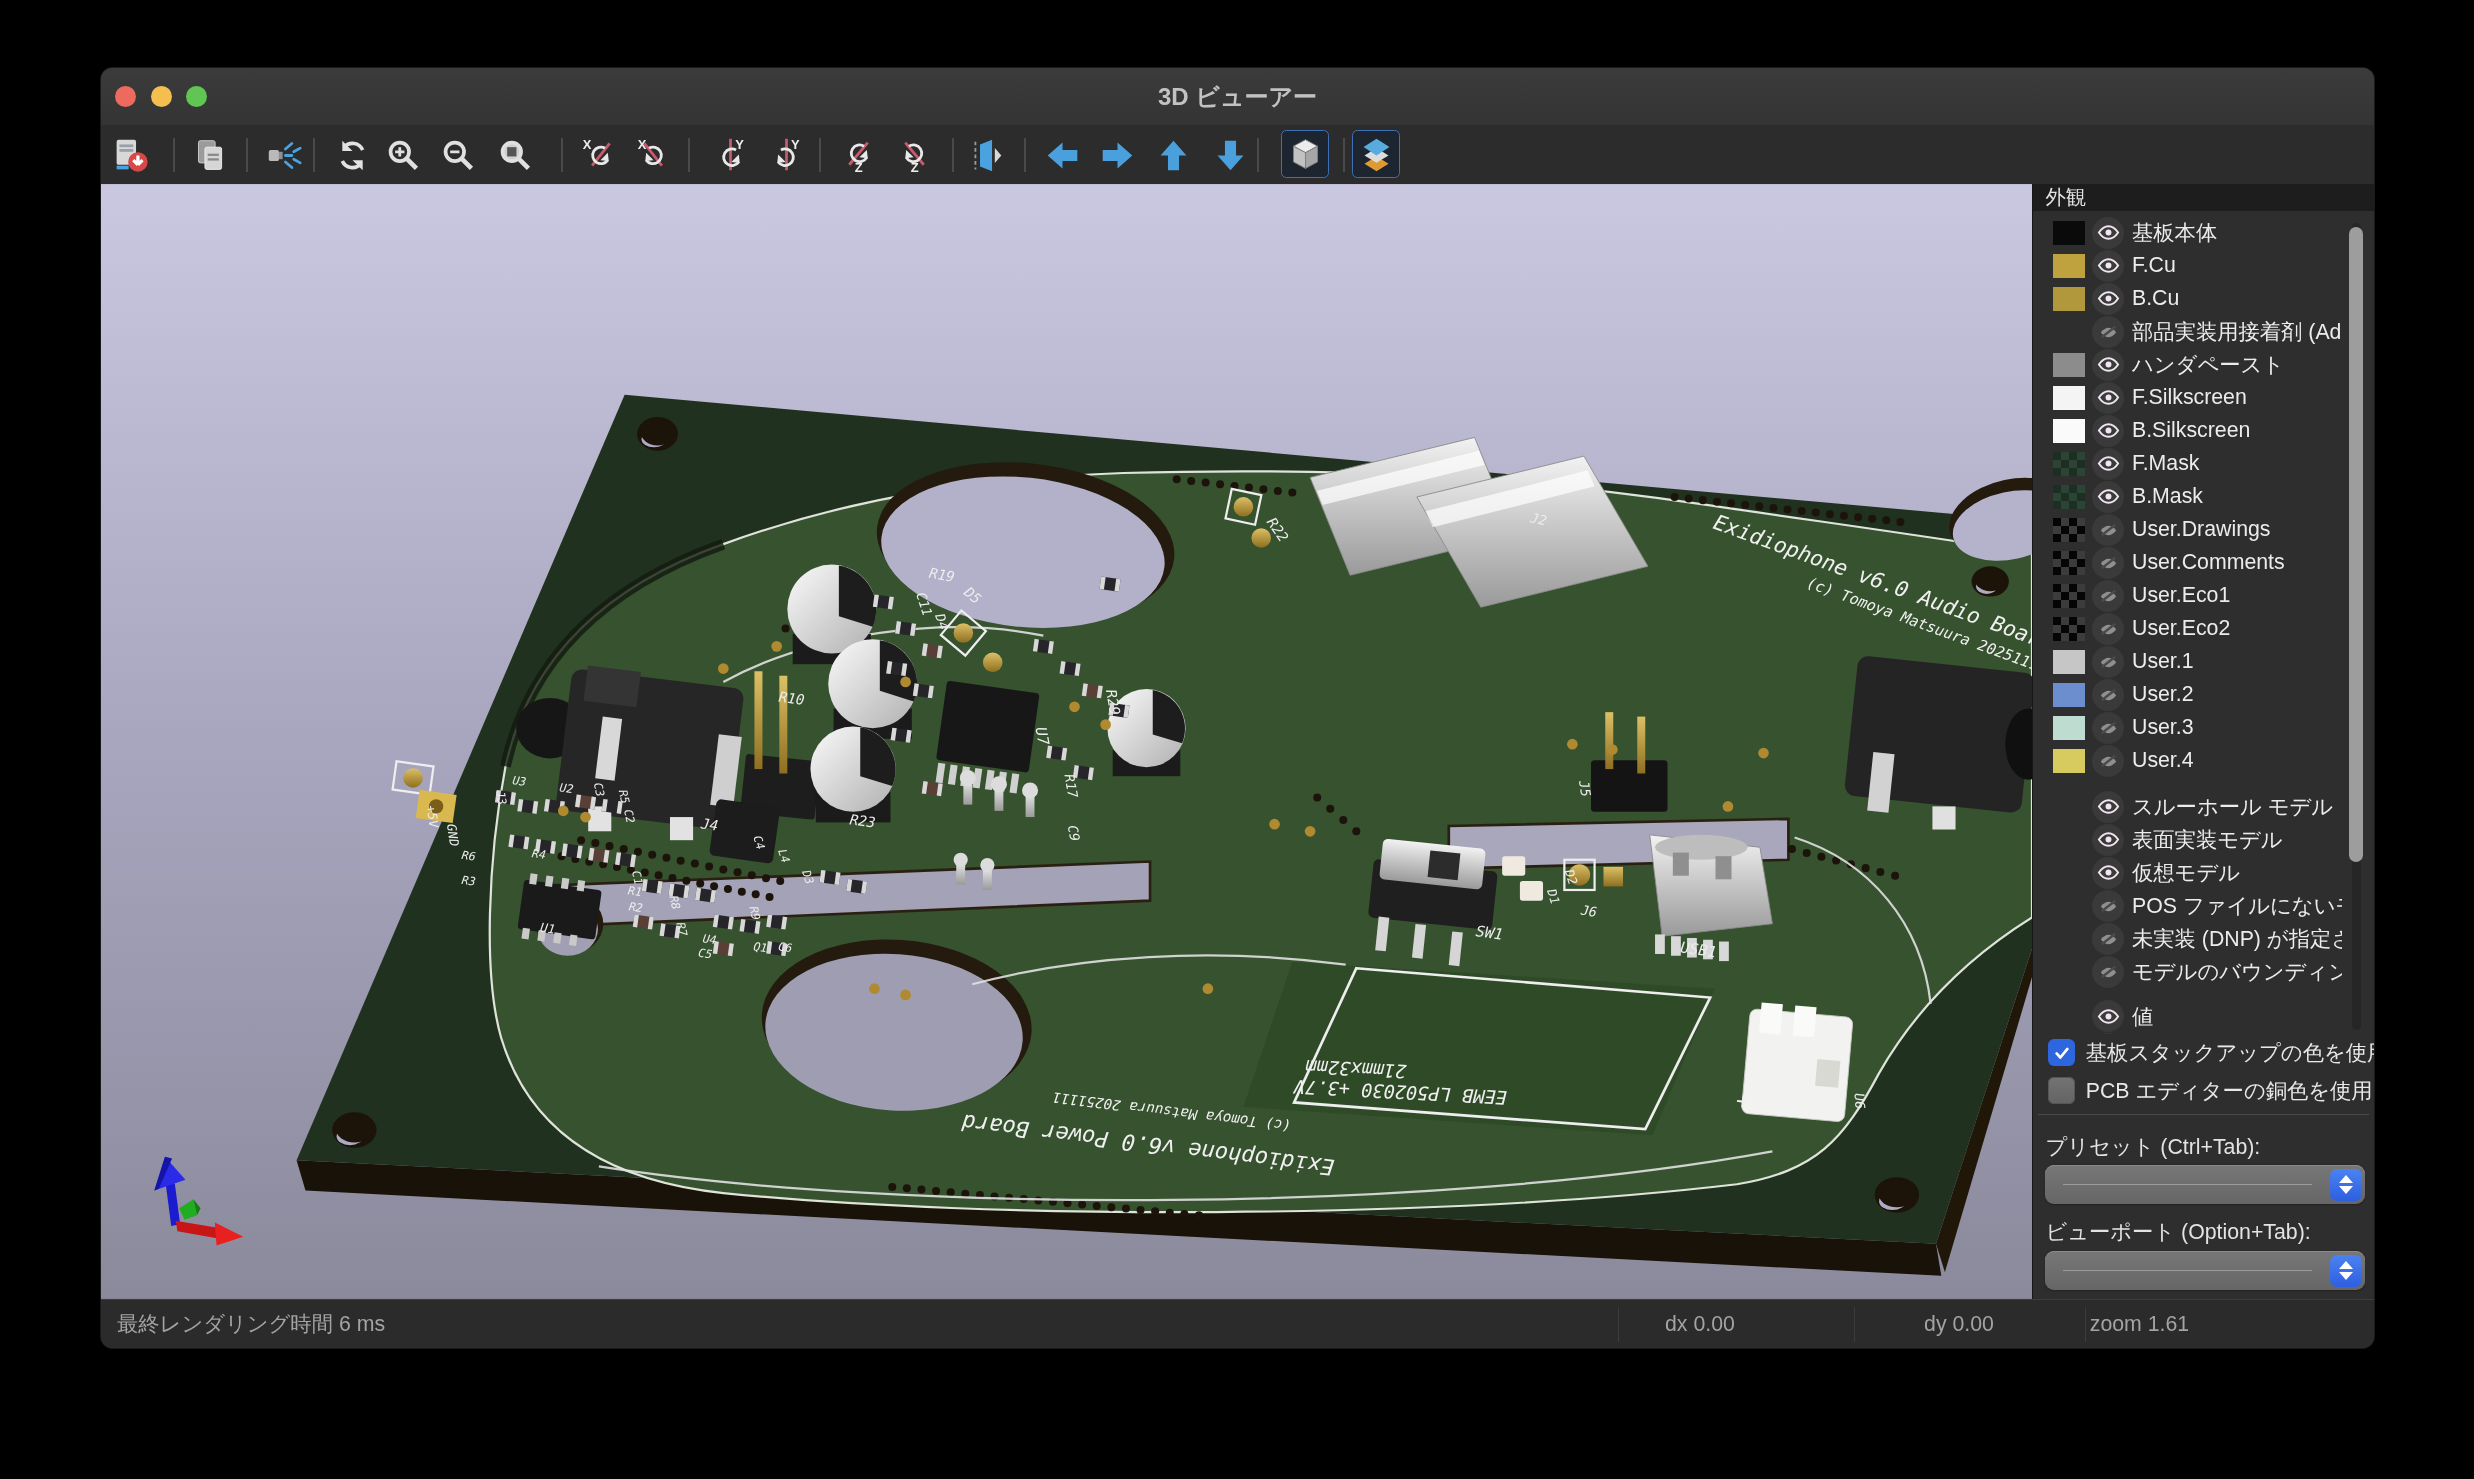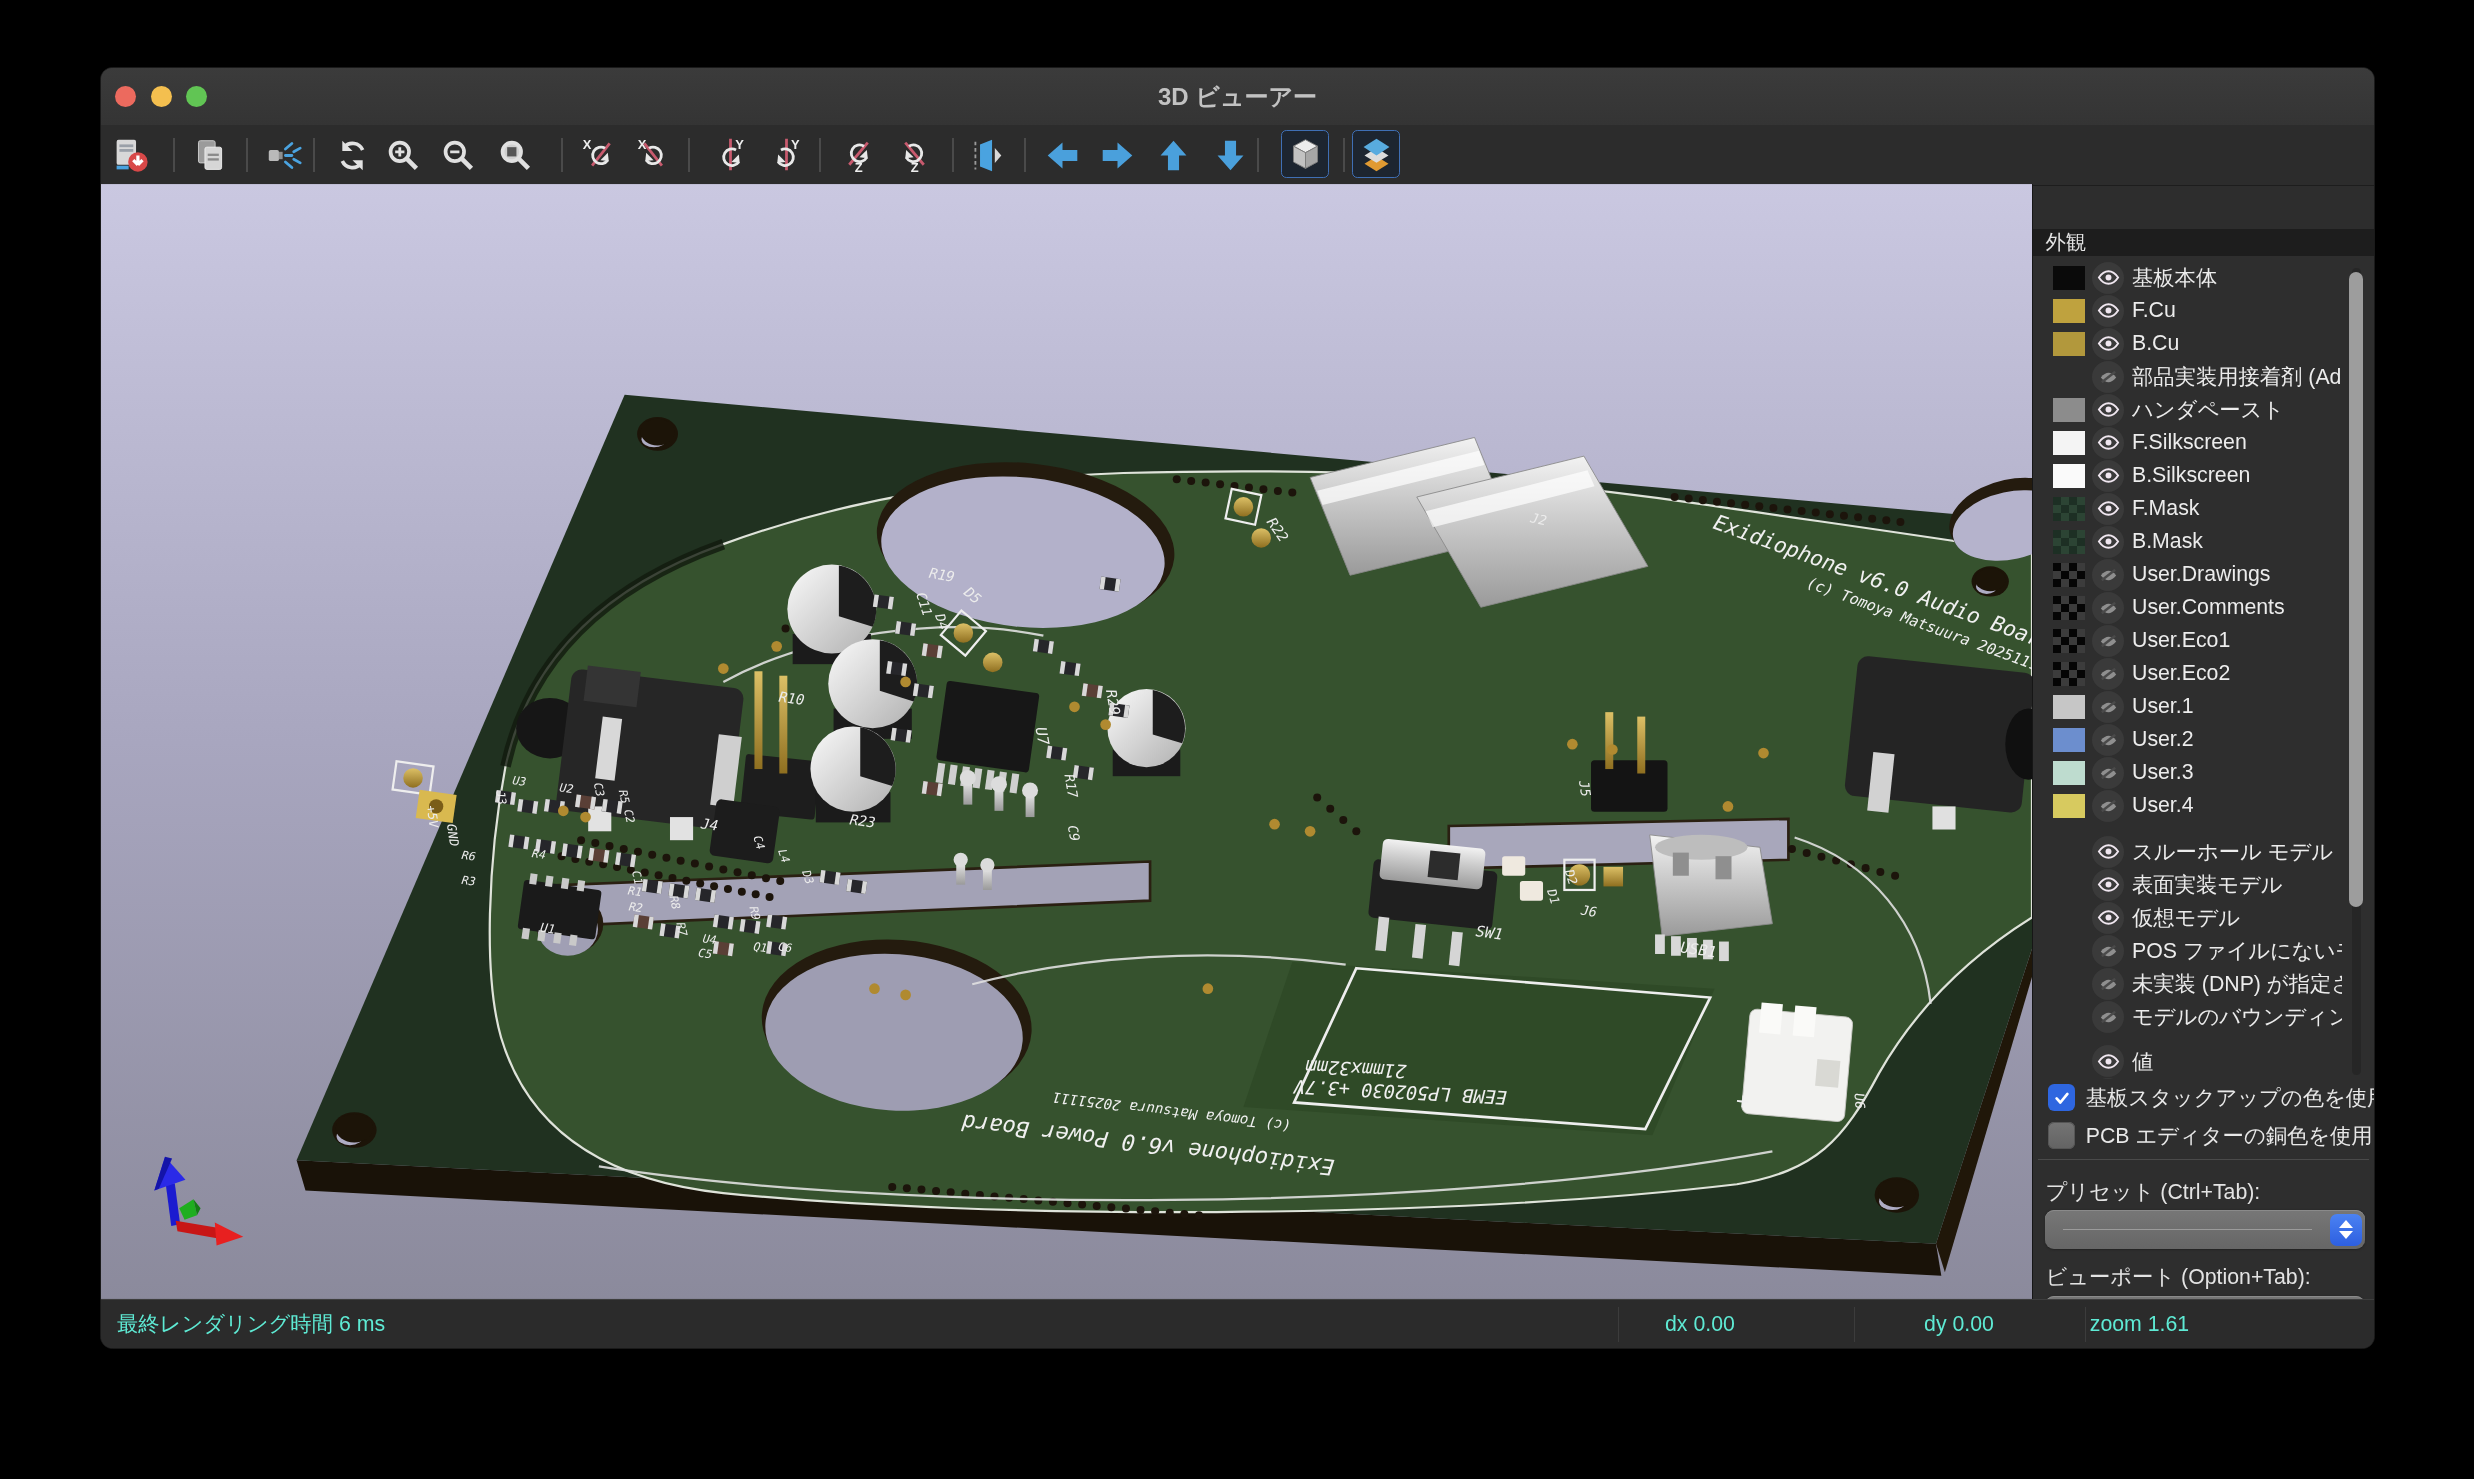--- a/index.html
+++ b/index.html
@@ -17,21 +17,21 @@
   .toolbar{position:absolute;left:0;top:57px;right:0;height:60px;background:#2c2c2c;border-bottom:0.9px solid #1d1d1d;}
   .tbtn{position:absolute;top:5.3px;width:50px;height:50px;border-radius:5.3px;display:flex;align-items:center;justify-content:center;cursor:default;}
   .tbtn svg{width:37px;height:37px;}
   .tbtn.active{background:#1d2530;border:1.8px solid #3f6fb5;width:46px;height:46px;}
   .tsep{position:absolute;top:13.3px;width:1.8px;height:34px;background:#4a4a4a;}
   
   .main{position:absolute;left:0;top:116px;right:0;height:1115px;display:flex;}
   .viewport{position:relative;width:1931px;height:1115px;overflow:hidden;border-right:1.8px solid #161616;}
   .viewport svg{display:block;}
   
-  .sidebar{position:relative;flex:1;background:#2e2e2e;overflow:hidden;margin-top:45px;}
+  .sidebar{position:relative;flex:1;background:#2e2e2e;overflow:hidden;}
   .sb-header{position:absolute;left:0;top:0;right:0;height:27px;background:#1d1d1d;color:#e3e3e3;
     font-size:20.4px;line-height:27px;padding-left:12.4px;}
   .layer-list{position:absolute;left:0;top:32px;width:100%;height:818px;overflow:hidden;}
   .lrow{position:relative;height:33px;display:flex;align-items:center;}
   .lgap15{height:13.3px;} .lgap13{height:11.6px;}
   .swatch{position:absolute;left:19.6px;width:32px;height:24px;}
   .checker-green{background:repeating-conic-gradient(#2c4434 0 25%,#1d2f24 0 50%) 0 0/16px 16px;}
   .checker-dark{background:repeating-conic-gradient(#3c3c3c 0 25%,#050505 0 50%) 0 0/16px 16px;}
   .eye{position:absolute;left:59px;width:32px;height:32px;border-radius:50%;background:#3a3a3a;
     display:flex;align-items:center;justify-content:center;}
@@ -48,21 +48,21 @@
   .sb-label{position:absolute;left:12.4px;color:#e3e3e3;font-size:21.3px;}
   .dropdown{position:absolute;left:12.4px;width:320px;height:39px;border-radius:9px;
     background:linear-gradient(#777,#666);box-shadow:inset 0 0.9px 0 #8a8a8a,0 0.9px 1.8px #222;}
   .dropdown .line{position:absolute;left:18px;right:53px;top:18.7px;height:1.8px;background:#9b9b9b;}
   .stepper{position:absolute;right:3.6px;top:3.6px;width:32px;height:32px;border-radius:7.1px;
     background:linear-gradient(#4b82f2,#2d5fe0);display:flex;flex-direction:column;align-items:center;justify-content:center;gap:2.7px;}
   .stepper .up{width:0;height:0;border-left:7.1px solid transparent;border-right:7.1px solid transparent;border-bottom:8px solid #fff;}
   .stepper .down{width:0;height:0;border-left:7.1px solid transparent;border-right:7.1px solid transparent;border-top:8px solid #fff;}
   
   .statusbar{position:absolute;left:0;right:0;top:1231px;height:49px;background:#2b2b2b;border-top:0.9px solid #3e3e3e;}
-  .st{position:absolute;top:0;height:49px;line-height:49px;color:#5eead4;font-size:21.3px;}
+  .st{position:absolute;top:0;height:49px;line-height:49px;color:#a3a3a3;font-size:21.3px;}
   .stsep{position:absolute;top:7.1px;width:0.9px;height:35px;background:#3c3c3c;}
 </style>
 </head>
 <body>
 
 <div class="window">
 
   <div class="titlebar">
     <div class="tl red"></div>
     <div class="tl yellow"></div>

